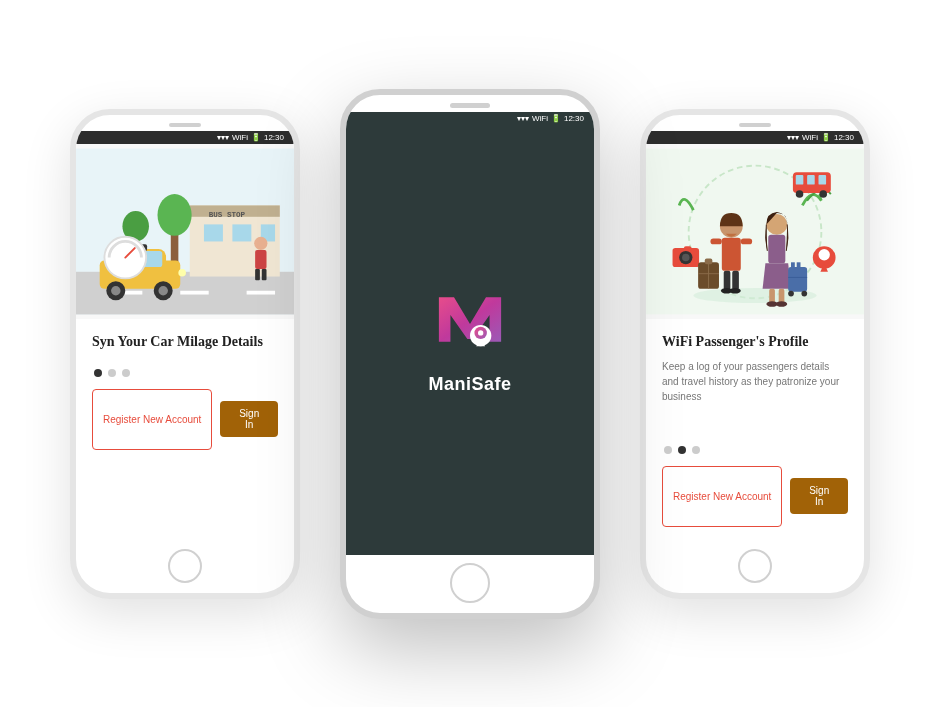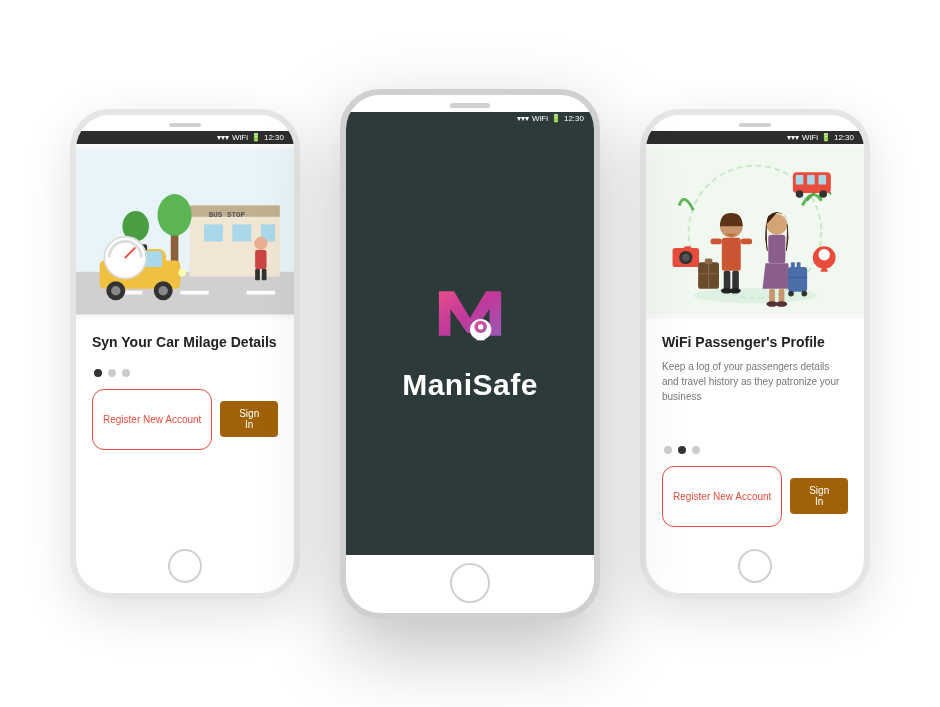--- a/index.html
+++ b/index.html
@@ -168,21 +168,21 @@
       gap: 10px;
     }
 
     .logo-m {
       width: 80px;
       height: 80px;
     }
 
     .app-name {
       color: #ffffff;
-      font-size: 30px;
+      font-size: 18px;
       font-weight: 600;
       letter-spacing: 0.5px;
     }
 
     
     .feature-screen {
       flex: 1;
       display: flex;
       flex-direction: column;
       background: #ffffff;
@@ -209,20 +209,21 @@
       display: flex;
       flex-direction: column;
     }
 
     .feature-title {
       font-size: 14px;
       font-weight: 700;
       color: #222;
       margin-bottom: 8px;
       line-height: 1.3;
+      font-family: Liberation Serif, serif;
     }
 
     .feature-desc {
       font-size: 10px;
       color: #777;
       line-height: 1.5;
       flex: 1;
     }
 
     .dots-container {
@@ -250,21 +251,21 @@
       align-items: center;
       padding-bottom: 4px;
     }
 
     .btn-register {
       border: 1.5px solid #e74c3c;
       background: transparent;
       color: #e74c3c;
       font-size: 10px;
       padding: 24px 10px;
-      border-radius: 12px;
+      border-radius: 4px;
       cursor: pointer;
       font-weight: 500;
       white-space: nowrap;
     }
 
     .btn-signin {
       background: #a16207;
       color: white;
       font-size: 10px;
       padding: 7px 14px;

